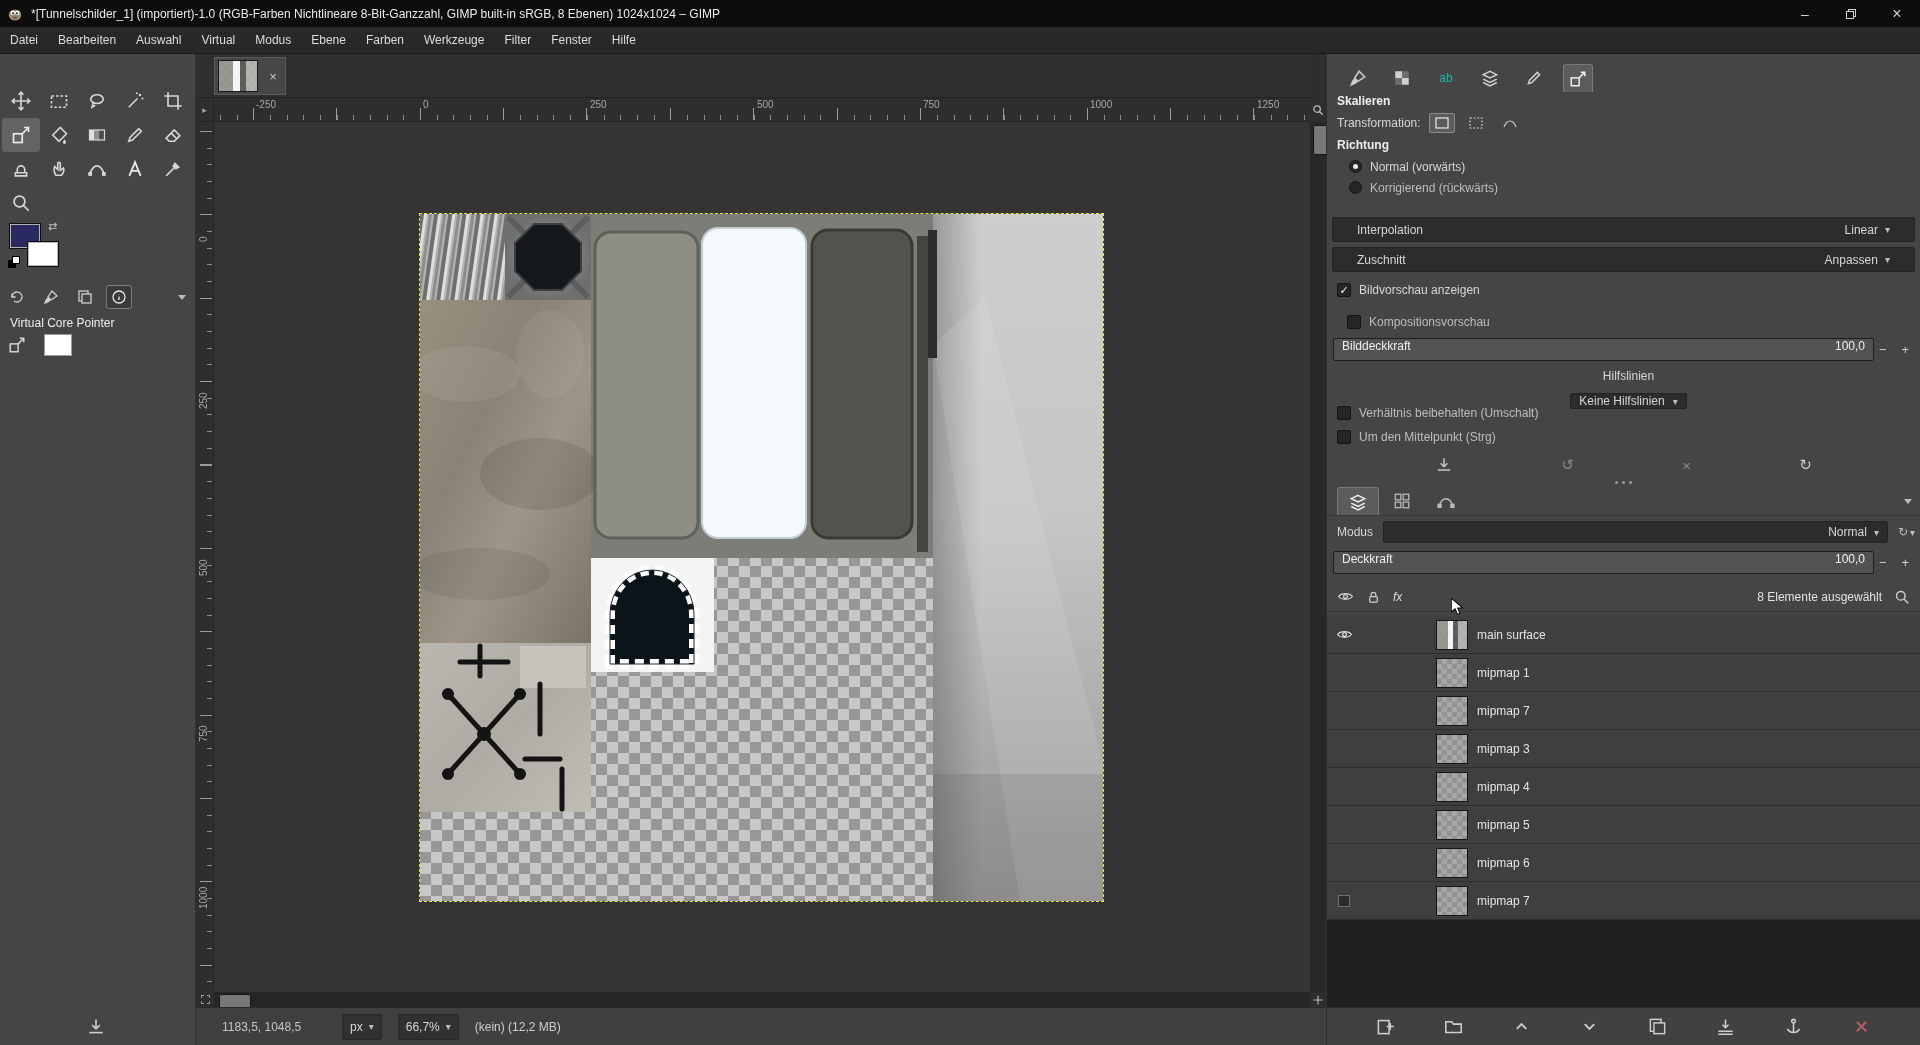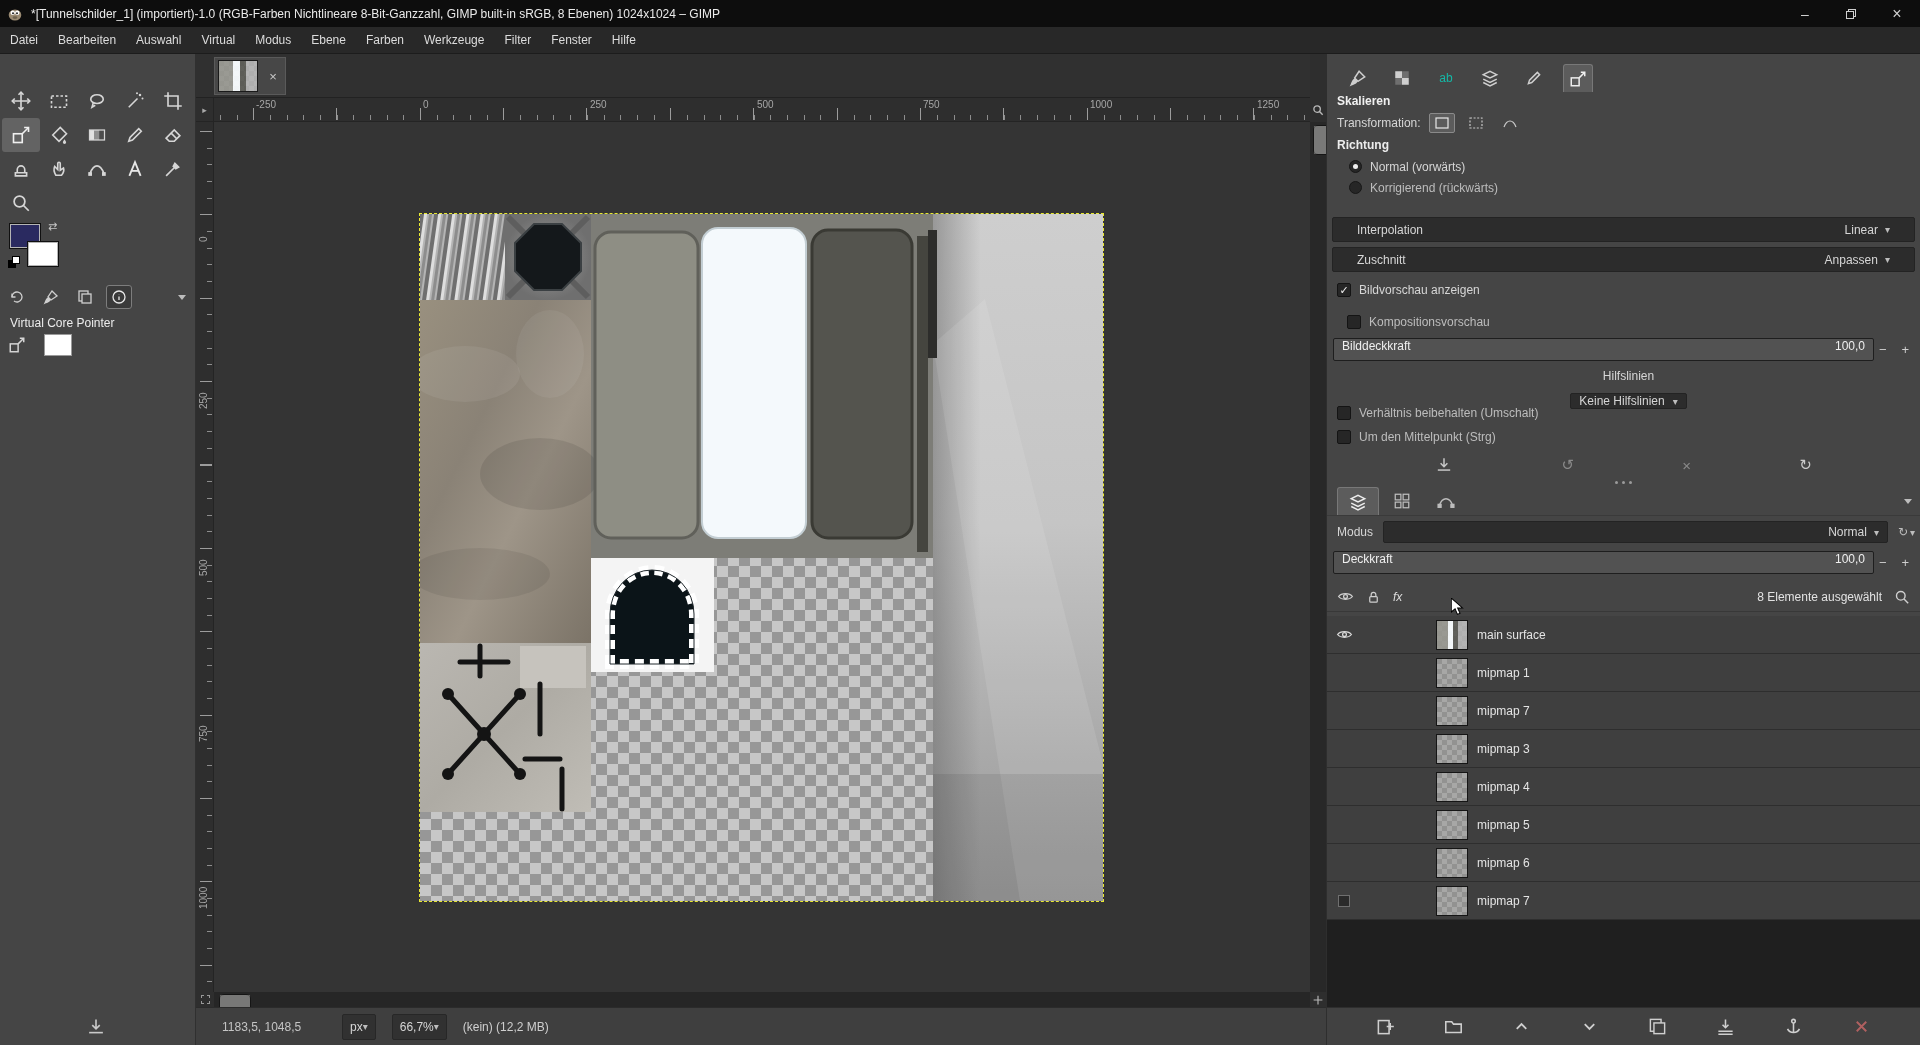--- a/index.html
+++ b/index.html
@@ -78,21 +78,21 @@
   #vscroll .thumb{position:absolute;left:4px;right:4px;top:4px;bottom:8px;background:#585858;border-radius:4px;}
   #zoombtn{position:absolute;left:1310px;top:98px;width:16px;height:24px;background:#2e2e2e;display:flex;align-items:center;justify-content:center;}
   #quickmask{position:absolute;left:196px;top:992px;width:18px;height:15px;background:#2e2e2e;display:flex;align-items:center;justify-content:center;}
   #quickmask i{display:block;width:9px;height:9px;border:1px dashed #999;}
   #hscroll{position:absolute;left:214px;top:992px;width:1096px;height:15px;background:#262626;}
   #hscroll .thumb{position:absolute;left:6px;right:6px;top:3px;bottom:3px;background:#555;border-radius:4px;}
   #navcorner{position:absolute;left:1310px;top:992px;width:16px;height:15px;background:#2e2e2e;display:flex;align-items:center;justify-content:center;}
 
   #statusbar{position:absolute;left:196px;top:1007px;width:1130px;height:38px;background:#3f3f3f;border-top:1px solid #2b2b2b;display:flex;align-items:center;color:#cfcfcf;}
   #statusbar .pos{margin-left:26px;width:120px;color:#c4c4c4;}
-  .sb-drop{height:26px;background:#313131;border:1px solid #272727;border-radius:2px;display:flex;align-items:center;padding:0 7px;margin-right:16px;color:#d6d6d6;}
+  .sb-drop{height:26px;background:#313131;border:1px solid #272727;border-radius:2px;display:flex;align-items:center;padding:0 7px;gap:6px;margin-right:16px;color:#d6d6d6;}
   .caret{font-size:10px;color:#bdbdbd;}
 
   
   #rpanel{position:absolute;left:1326px;top:54px;width:594px;bottom:0;background:#454545;border-left:1px solid #2e2e2e;display:flex;flex-direction:column;}
   #rp-tabs{height:34px;margin-top:4px;display:flex;align-items:flex-end;gap:14px;padding-left:16px;}
   .rptab{width:30px;height:28px;display:flex;align-items:center;justify-content:center;color:#cfcfcf;}
   .rptab.active{background:#5c5c5c;border:1px solid #787878;border-bottom:none;border-radius:3px 3px 0 0;}
   #rp-title{height:16px;margin:2px 0 0 10px;font-weight:bold;color:#f0f0f0;}
   #rp-transform{height:22px;margin:2px 0 0 10px;display:flex;align-items:center;gap:8px;}
   .tm-btn{width:26px;height:20px;display:flex;align-items:center;justify-content:center;border-radius:2px;}

